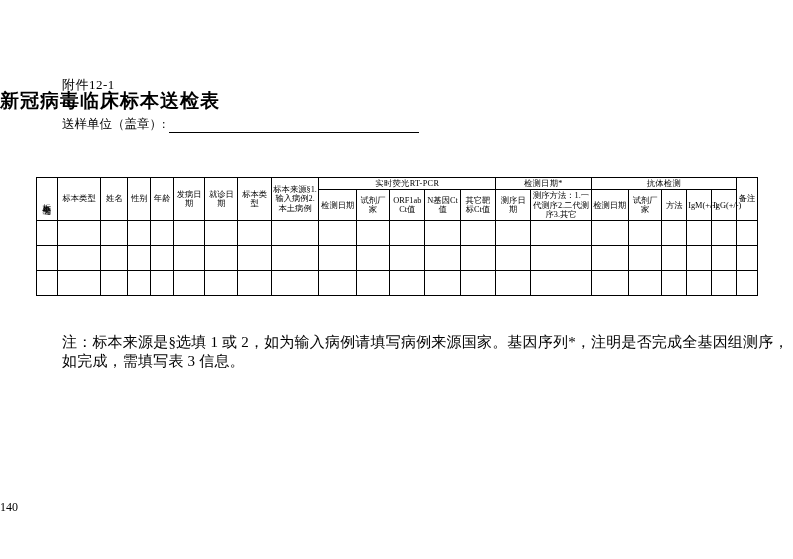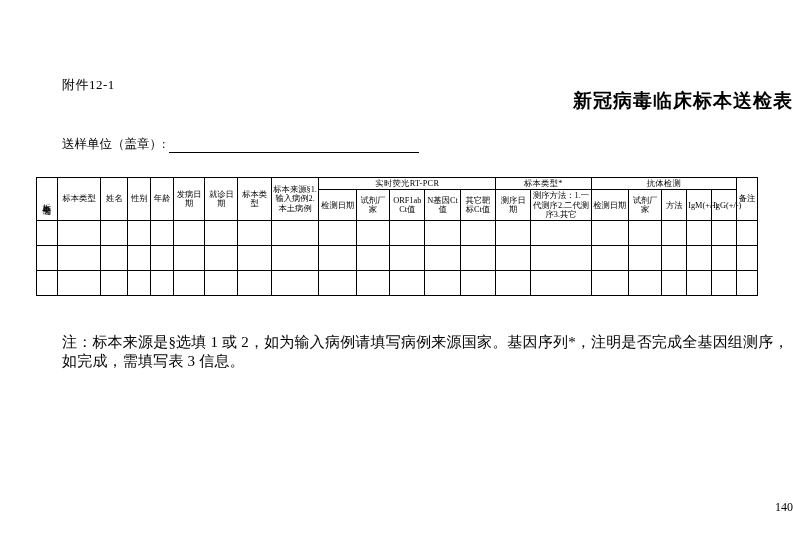--- a/index.html
+++ b/index.html
@@ -26,29 +26,29 @@
     left: 62px;
     top: 76px;
     font-size: 13px;
     letter-spacing: 0.5px;
   }
   .doc-title {
     position: absolute;
     left: 0;
     top: 88px;
     width: 793px;
-    text-align: right;
+    text-align: left;
     font-size: 19px;
     font-weight: bold;
     letter-spacing: 1px;
   }
   .meta {
     position: absolute;
     left: 62px;
-    top: 136px;
+    top: 116px;
     width: 672px;
     font-size: 12.5px;
   }
   .meta-row {
     position: relative;
     height: 23px;
     white-space: nowrap;
   }
   .fld-label { display: inline-block; }
   .uline {
@@ -112,21 +112,21 @@
     left: 62px;
     top: 333px;
     font-size: 15px;
     letter-spacing: 0.2px;
   }
   .pagenum {
     position: absolute;
     left: 0;
     top: 500px;
     width: 793px;
-    text-align: right;
+    text-align: left;
     font-size: 12px;
   }
 </style>
 </head>
 <body>
 
 <div class="page">
 
   <div class="attach-no">附件12-1</div>
 
@@ -169,21 +169,21 @@
         <th rowspan="2"><span class="vert">标本编号</span></th>
         <th rowspan="2">标本类型</th>
         <th rowspan="2">姓名</th>
         <th rowspan="2">性别</th>
         <th rowspan="2">年龄</th>
         <th rowspan="2">发病日期</th>
         <th rowspan="2">就诊日期</th>
         <th rowspan="2">标本类型</th>
         <th rowspan="2" class="cell-left">标本来源§1.输入病例2.本土病例</th>
         <th colspan="5" class="grp">实时荧光RT-PCR</th>
-        <th colspan="2" class="grp">标本类型*</th>
+        <th colspan="2" class="grp">检测日期*</th>
         <th colspan="5" class="grp">抗体检测</th>
         <th rowspan="2">备注</th>
       </tr>
       <tr>
         <th>检测日期</th>
         <th>试剂厂家</th>
         <th>ORF1ab Ct值</th>
         <th>N基因Ct值</th>
         <th>其它靶标Ct值</th>
         <th>测序日期</th>

